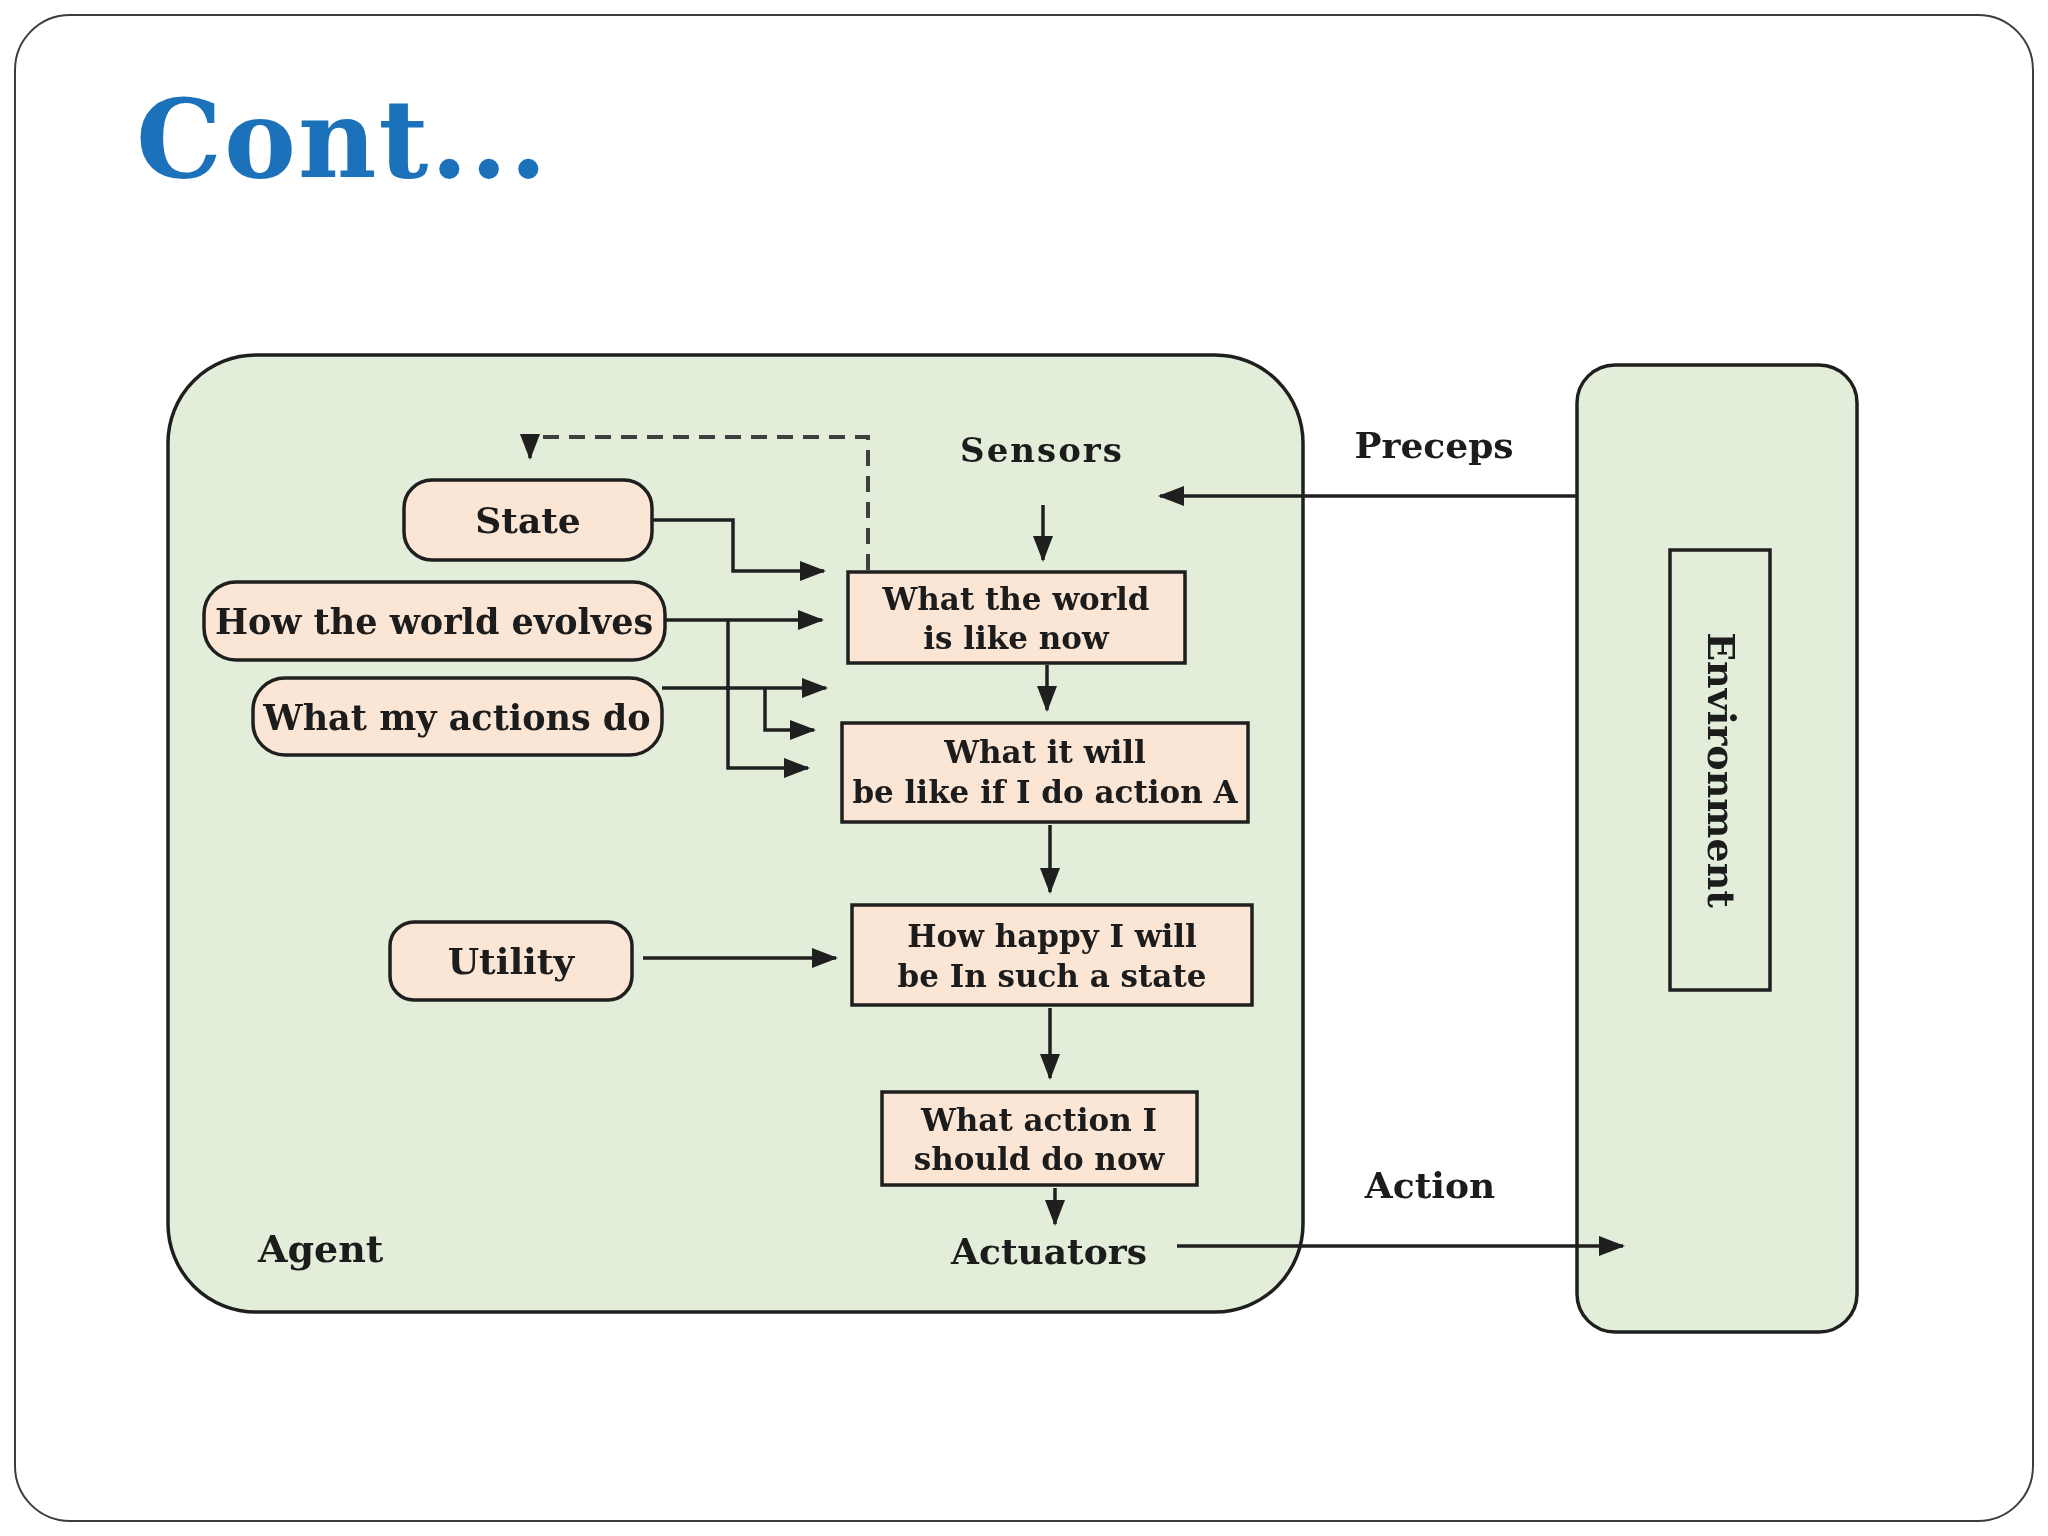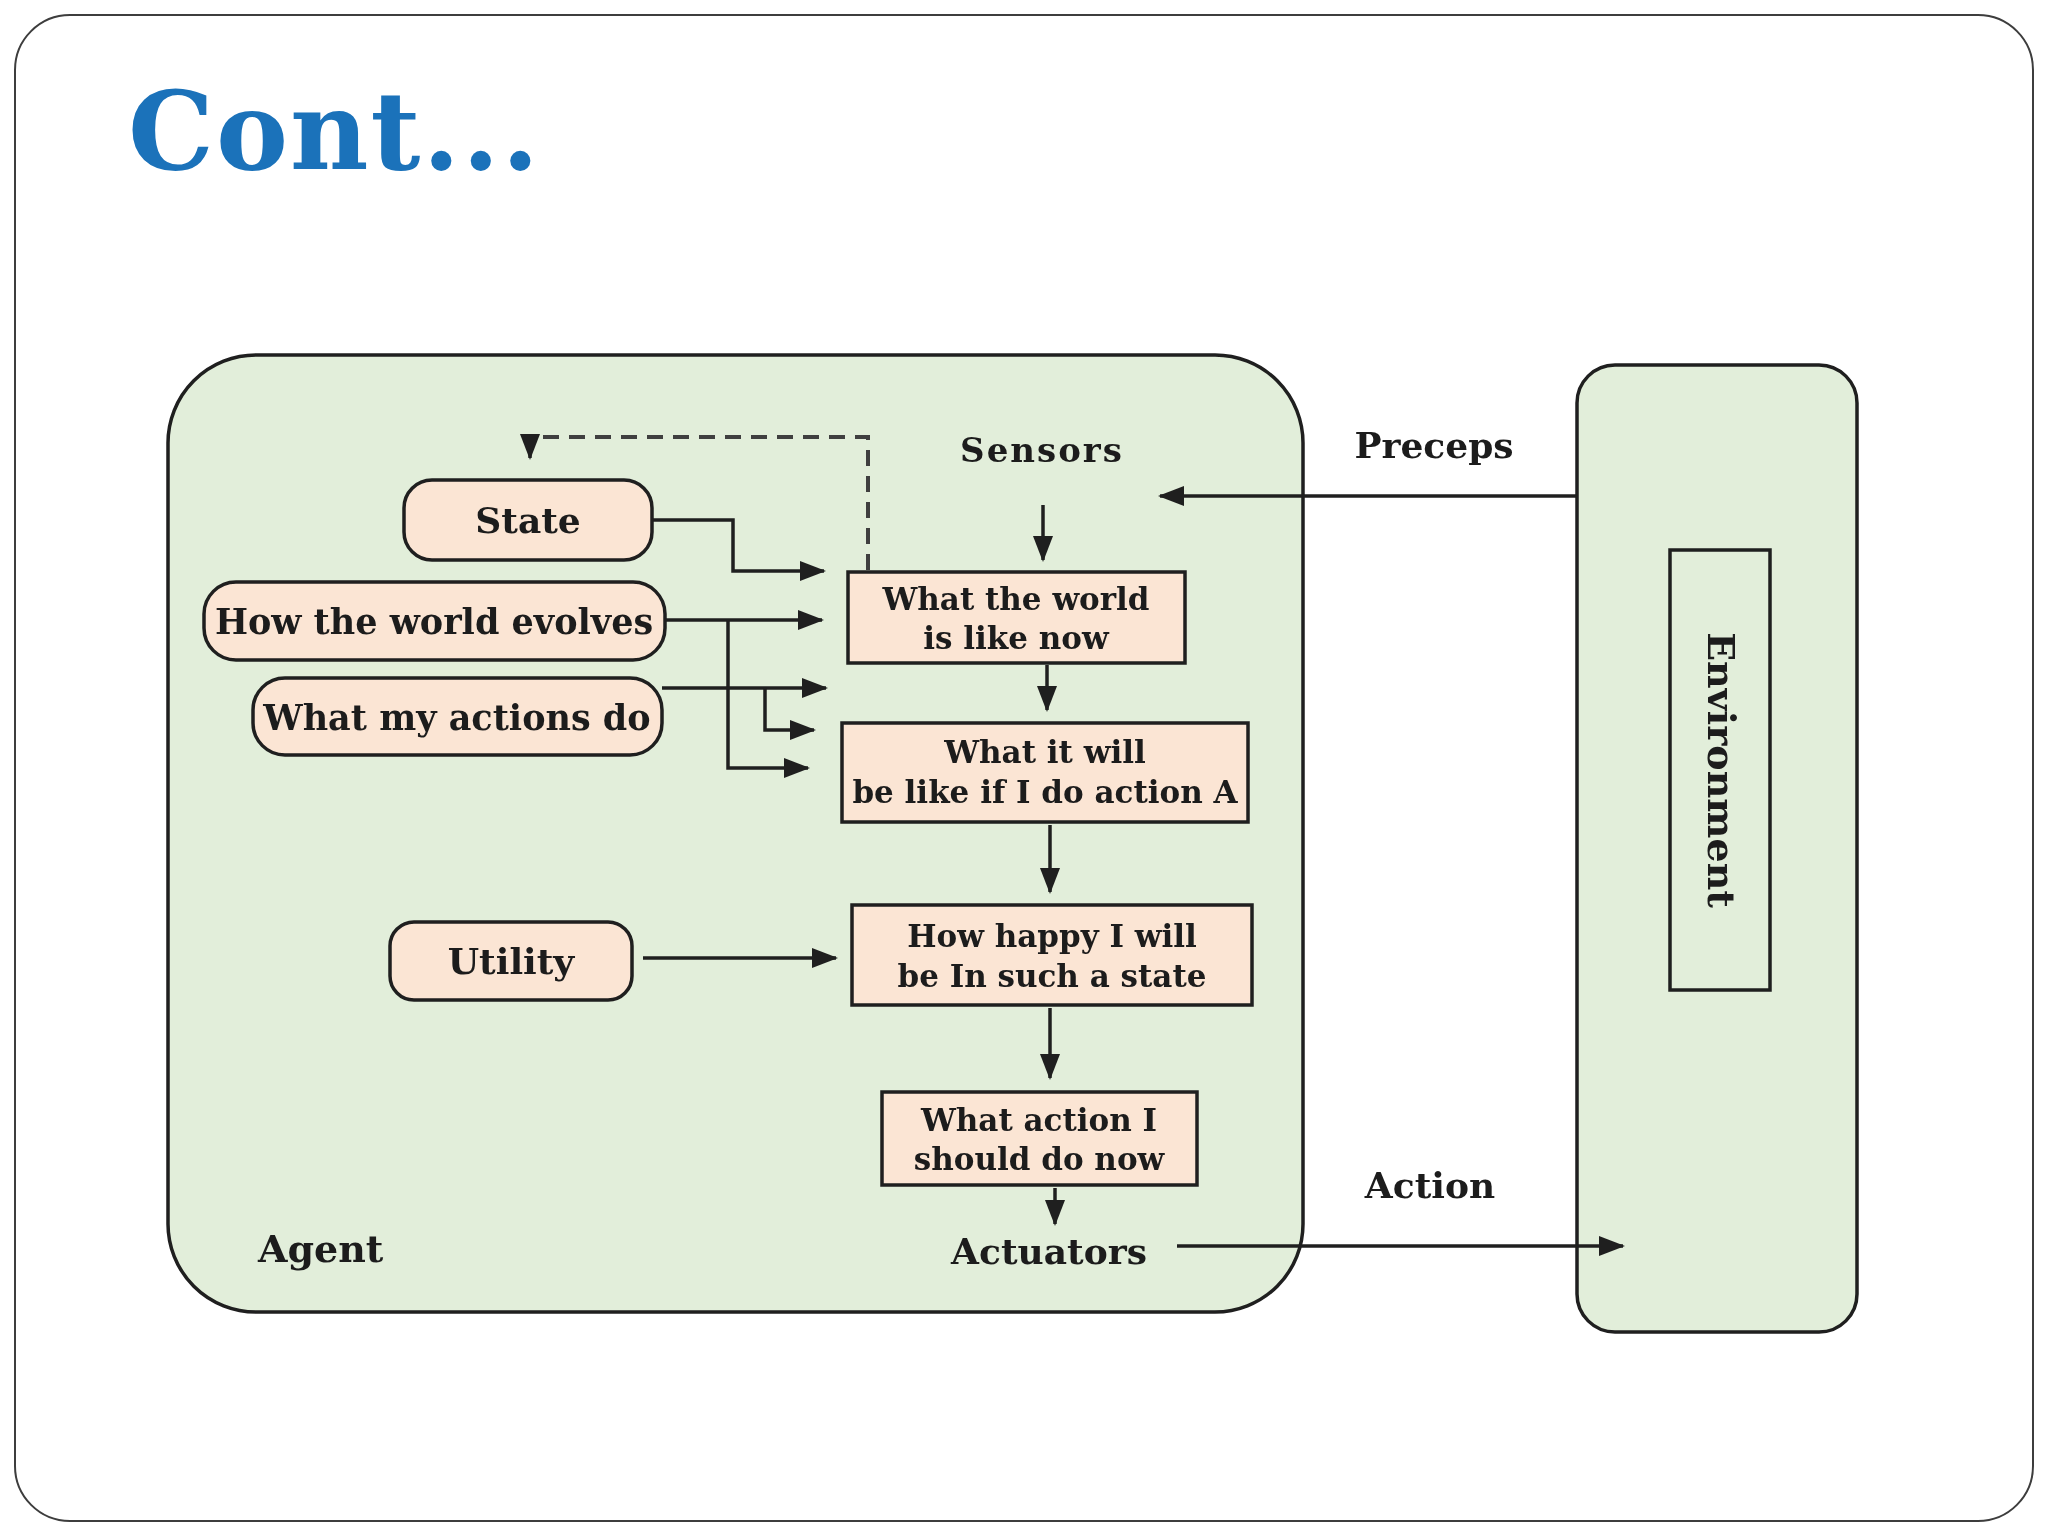--- a/index.html
+++ b/index.html
@@ -13,21 +13,21 @@
   .frame{
     position:absolute;
     left:14px;top:14px;right:14px;bottom:14px;
     border:2px solid #3d3d3d;
     border-radius:56px;
     pointer-events:none;
   }
   .title{
     position:absolute;
     left:128px;top:68px;
-    margin:0;
+    margin:8px;
     font-size:108px;
     font-weight:bold;
     letter-spacing:2px;
     color:#1B72BA;
     font-family:"DejaVu Serif", serif;
   }
   svg{position:absolute;left:0;top:0;}
   .dtext{
     font-family:"DejaVu Serif", serif;
     font-weight:bold;

